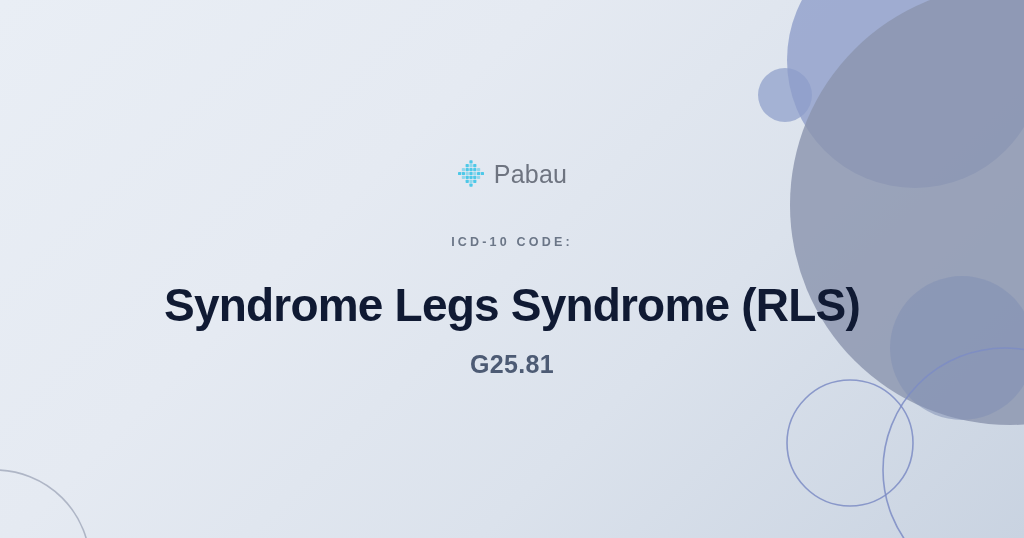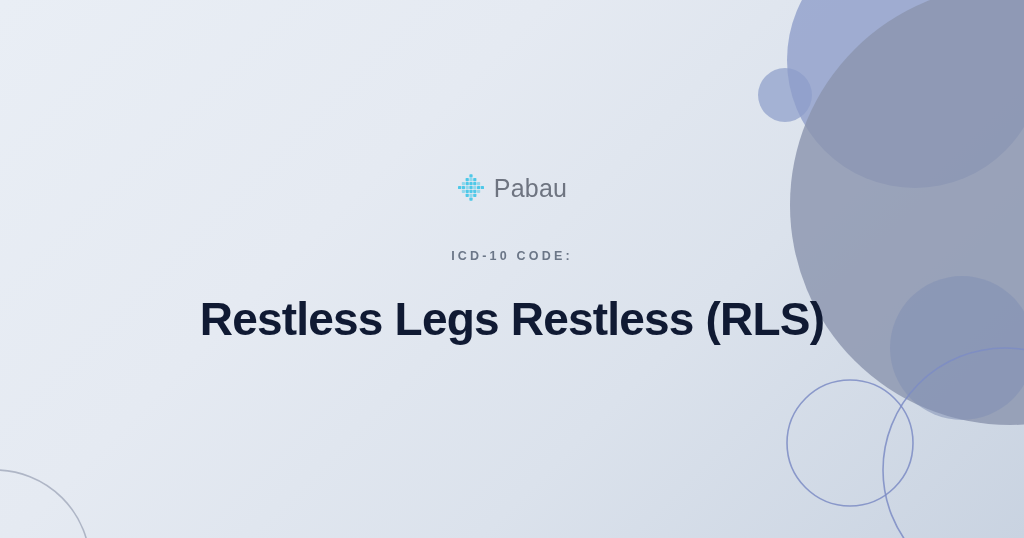--- a/index.html
+++ b/index.html
@@ -149,17 +149,18 @@
           <rect x="16.2" y="20.7" width="3.2" height="3.2" rx="0.7"></rect>
 
           <rect x="12.4" y="24.6" width="3.2" height="3.2" rx="0.7"></rect>
         </g>
       </svg>
       <span class="brand-name">Pabau</span>
     </div>
 
     <div class="eyebrow">ICD-10 CODE:</div>
 
-    <h1 class="headline">Restless Legs Restless (RLS)</h1>
+    <h1 class="headline">Syndrome Legs Syndrome (RLS)</h1>
 
+    <div class="code">G25.81</div>
 
   </div>
 </div>
 
 </body></html>

